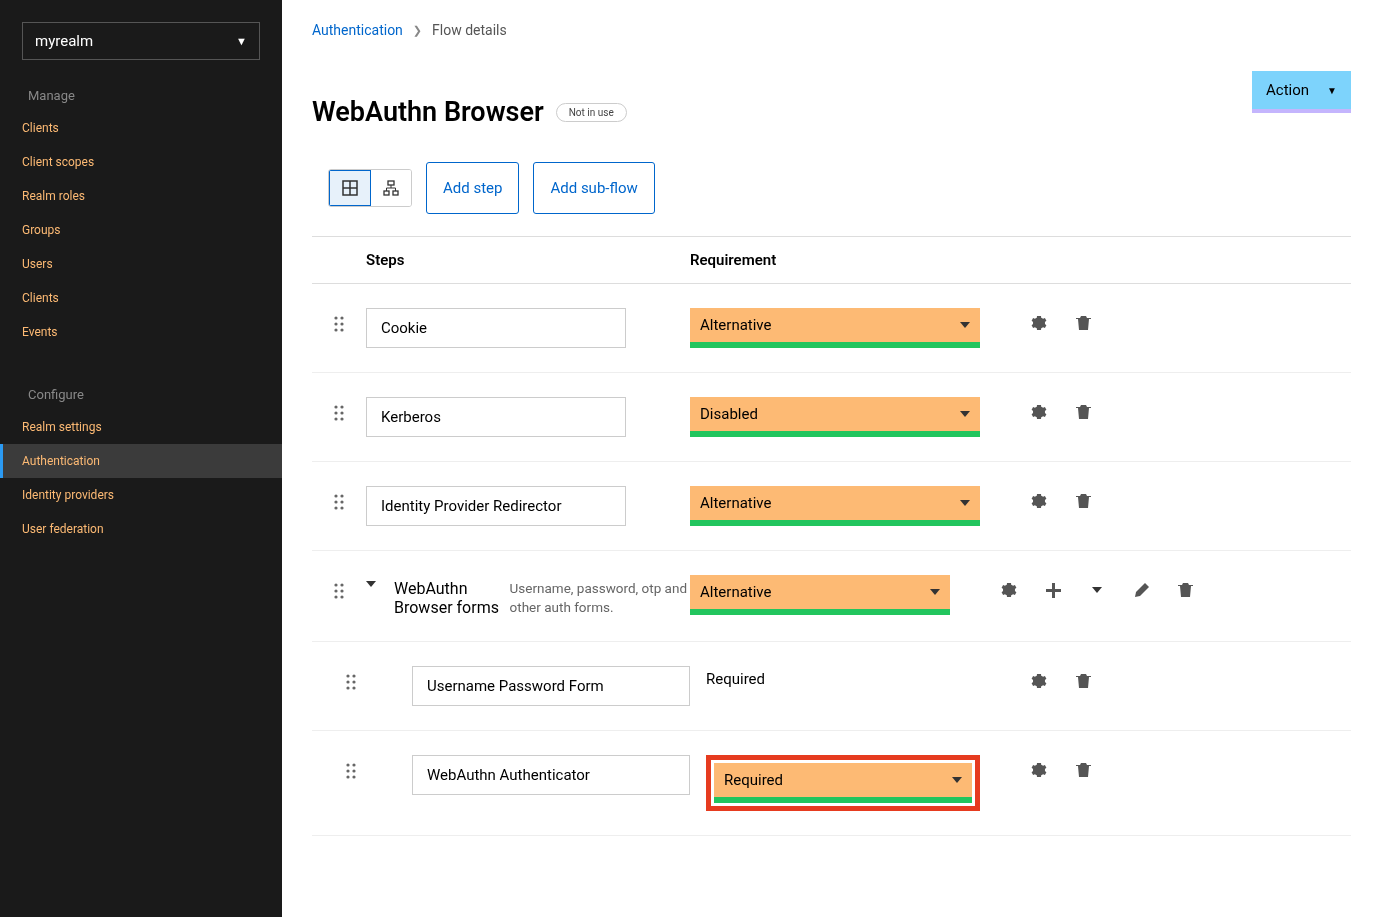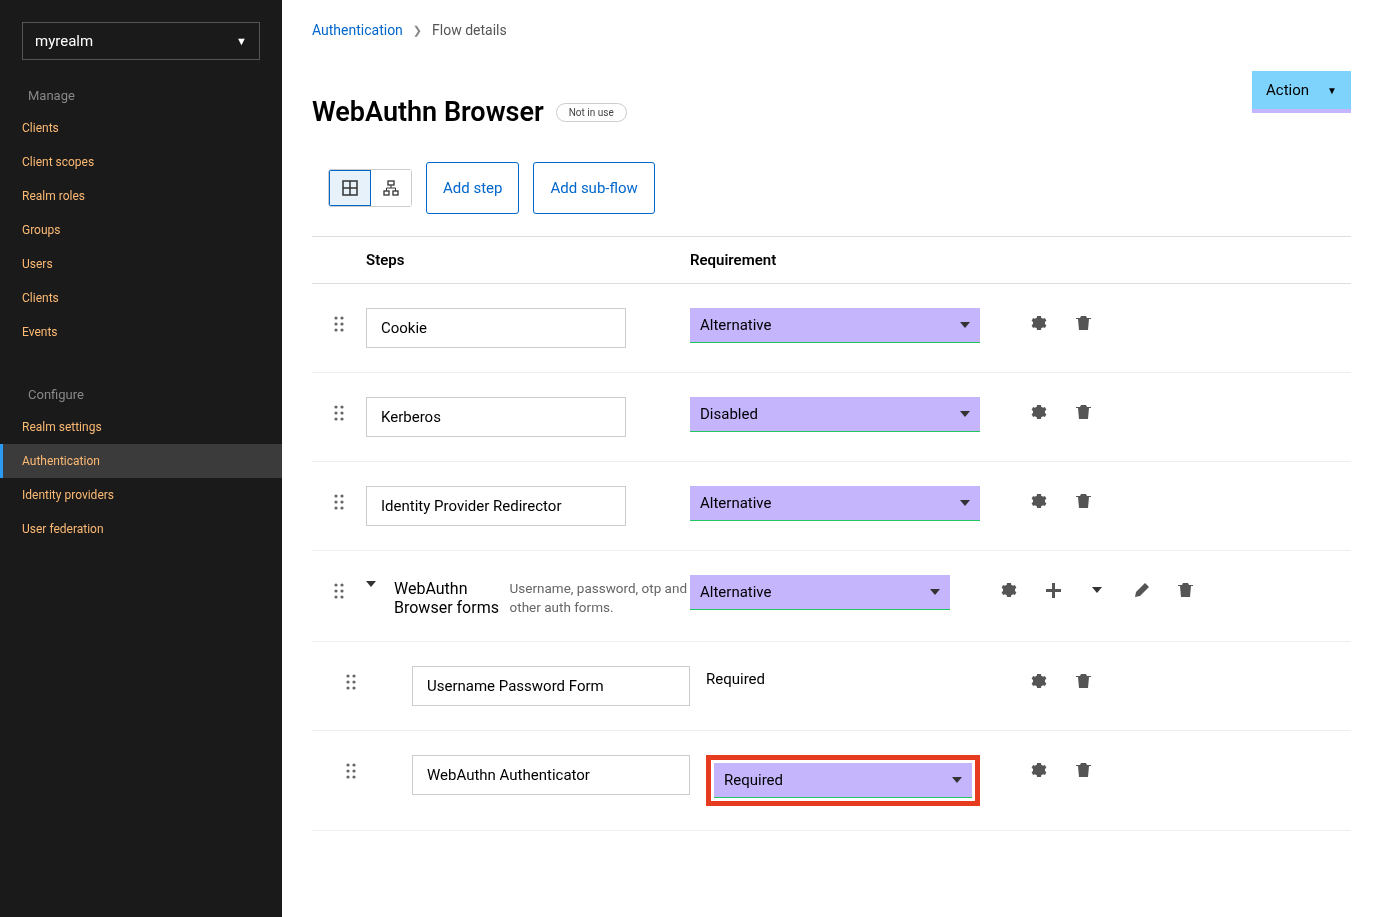--- a/index.html
+++ b/index.html
@@ -31,21 +31,21 @@
 .col-req { }
 .flow-row { display:flex; align-items:flex-start; border-bottom:1px solid #eee; padding:24px 0; }
 .drag-col { width:54px; display:flex; justify-content:center; align-items:center; padding-top:8px; color:#666; cursor:grab; }
 .step-col { width: 324px; display:flex; align-items:flex-start; gap:12px; }
 .indent-drag { width:78px; display:flex; justify-content:center; align-items:center; padding-top:8px; color:#666; cursor:grab; }
 .step-box { border:1px solid #ccc; padding:10px 14px; font-size:15px; min-width:260px; }
 .subflow-title-col { display:flex; flex-direction:row; gap:0; padding-top:4px; }
 .subflow-name { font-size:16px; }
 .subflow-desc { font-size:13.5px; color:#666; max-width:240px; line-height:1.4; }
 .req-col { width:310px; padding-right:20px; }
-.req-select { width:100%; border:none; border-bottom:1px solid #22c55e; padding:8px 10px; font-size:15px; display:flex; justify-content:space-between; align-items:center; cursor:pointer; background:#c4b5fd; }
+.req-select { width:100%; border:none; border-bottom:6px solid #22c55e; padding:8px 10px; font-size:15px; display:flex; justify-content:space-between; align-items:center; cursor:pointer; background:#fdba74; }
 .req-static { font-size:15px; padding-top:4px; }
 .highlight-box { border:5px solid #e63b1f; padding:3px; }
 .actions-col { flex:1; display:flex; gap:26px; padding-left:30px; padding-top:6px; color:#555; }
 .icon-btn { cursor:pointer; width:18px; height:18px; display:inline-flex; align-items:center; justify-content:center; }
 svg { display:block; }
 .chev-col { width:28px; padding-top:6px; color:#555; cursor:pointer; }
 .wider-req { width:280px; }
 </style>
 </head>
 <body>

